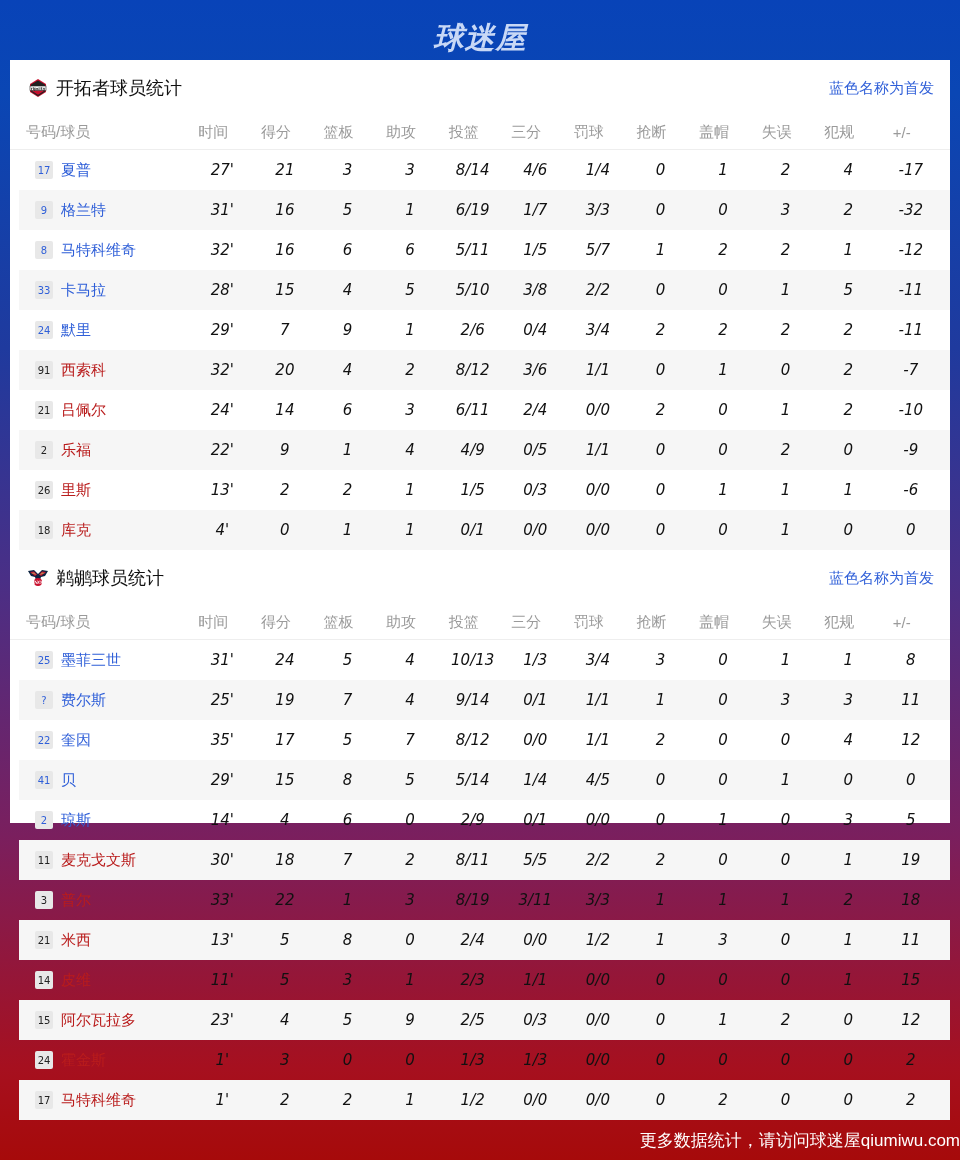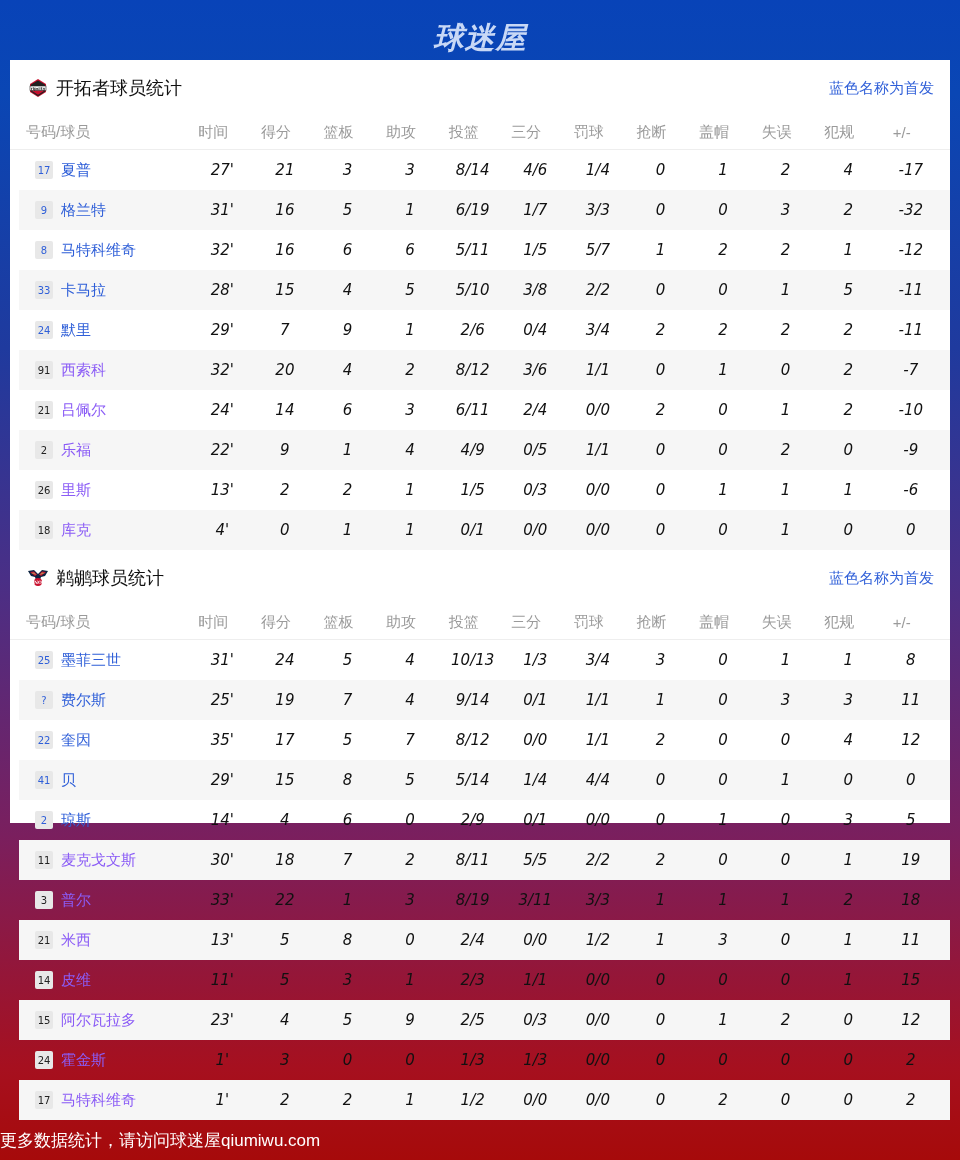--- a/index.html
+++ b/index.html
@@ -36,25 +36,25 @@
   .row.alt { background: #f6f6f6; }
   .c-player { width: 172px; padding-left: 16px; display: flex; align-items: center; gap: 8px; }
   .c { width: 62.6px; text-align: center; font-style: italic; font-family: "DejaVu Sans", sans-serif; font-size: 15px; }
   .col-head .c { font-style: normal; font-family: "Liberation Sans", sans-serif; font-size: 15px; }
   .jersey {
     width: 18px; height: 18px; background: #e8e8e8; border-radius: 2px;
     font-size: 10px; display: flex; align-items: center; justify-content: center;
     color: #222; font-family: "DejaVu Sans", sans-serif;
   }
   .starter .jersey { color: #2f5fd8; }
-  .pname { font-size: 15px; color: #8b5cf6; }
+  .pname { font-size: 15px; color: #b91c1c; }
   .starter .pname { color: #2f5fd8; }
   .footer {
     position: absolute; left: 0; top: 1120px; width: 960px; height: 40px;
-    display: flex; align-items: center; justify-content: flex-start;
+    display: flex; align-items: center; justify-content: flex-end;
     color: #ffffff; font-size: 17px;
   }
 </style>
 </head>
 <body>
 
 <div class="topbar">
   <span class="logo-text">球迷屋</span>
 </div>
 
@@ -361,21 +361,21 @@
           <div class="c-player">
             <span class="jersey">41</span>
             <span class="pname">贝</span>
           </div>
           <span class="c">29'</span>
           <span class="c">15</span>
           <span class="c">8</span>
           <span class="c">5</span>
           <span class="c">5/14</span>
           <span class="c">1/4</span>
-          <span class="c">4/4</span>
+          <span class="c">4/5</span>
           <span class="c">0</span>
           <span class="c">0</span>
           <span class="c">1</span>
           <span class="c">0</span>
           <span class="c">0</span>
         </div>
         <div class="row starter">
           <div class="c-player">
             <span class="jersey">2</span>
             <span class="pname">琼斯</span>

